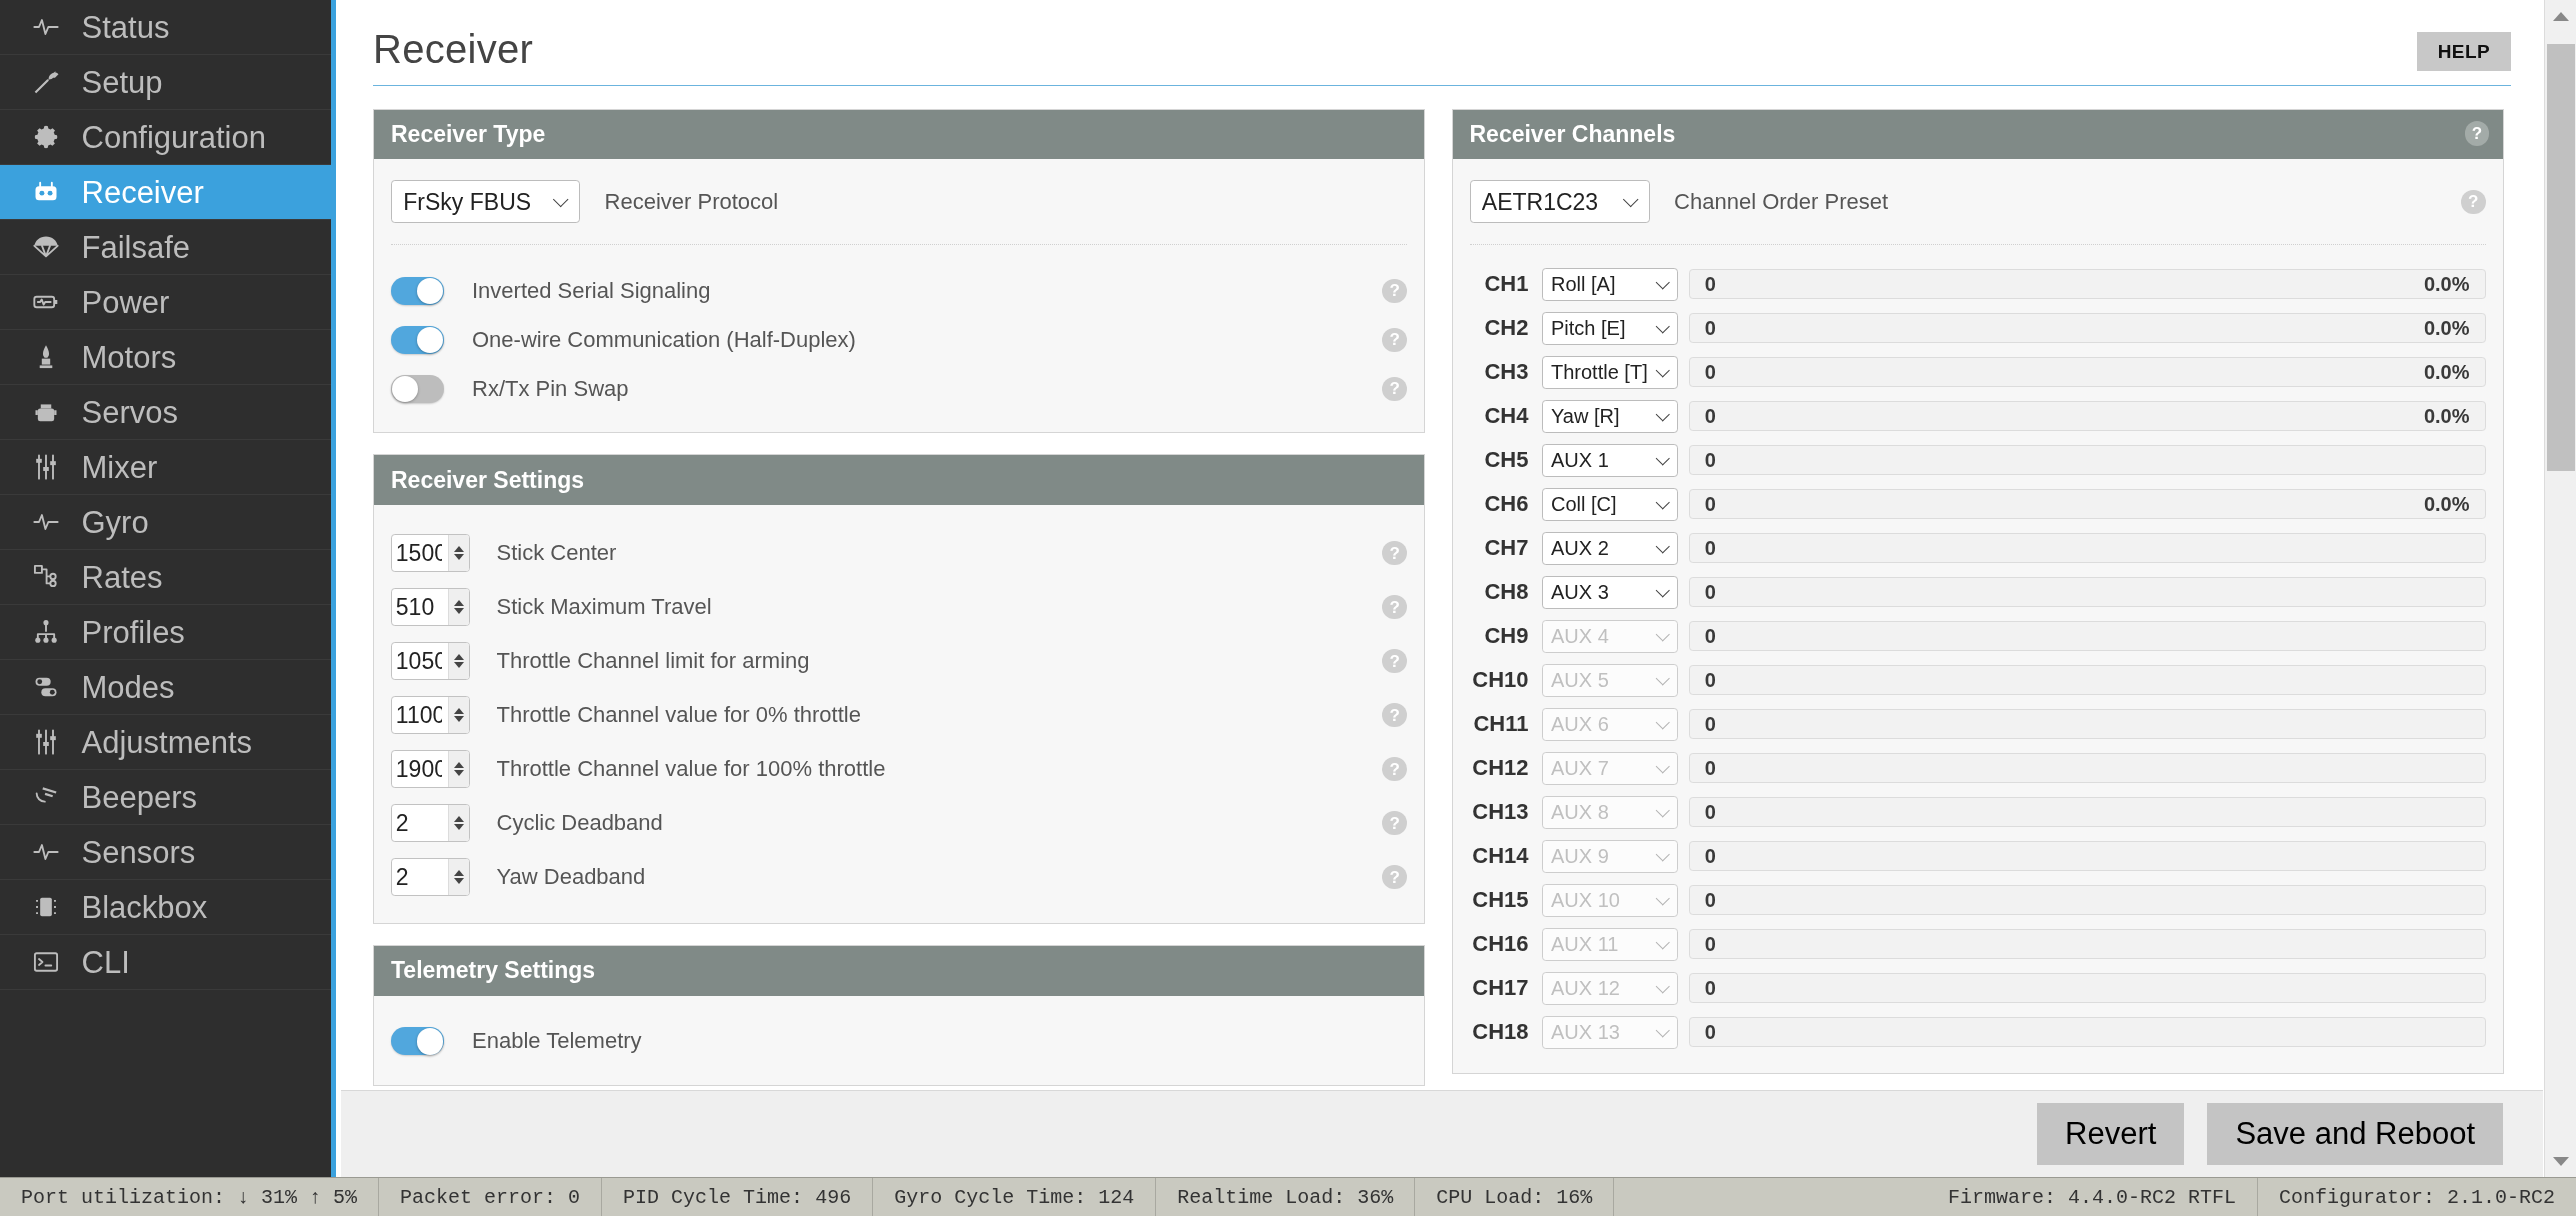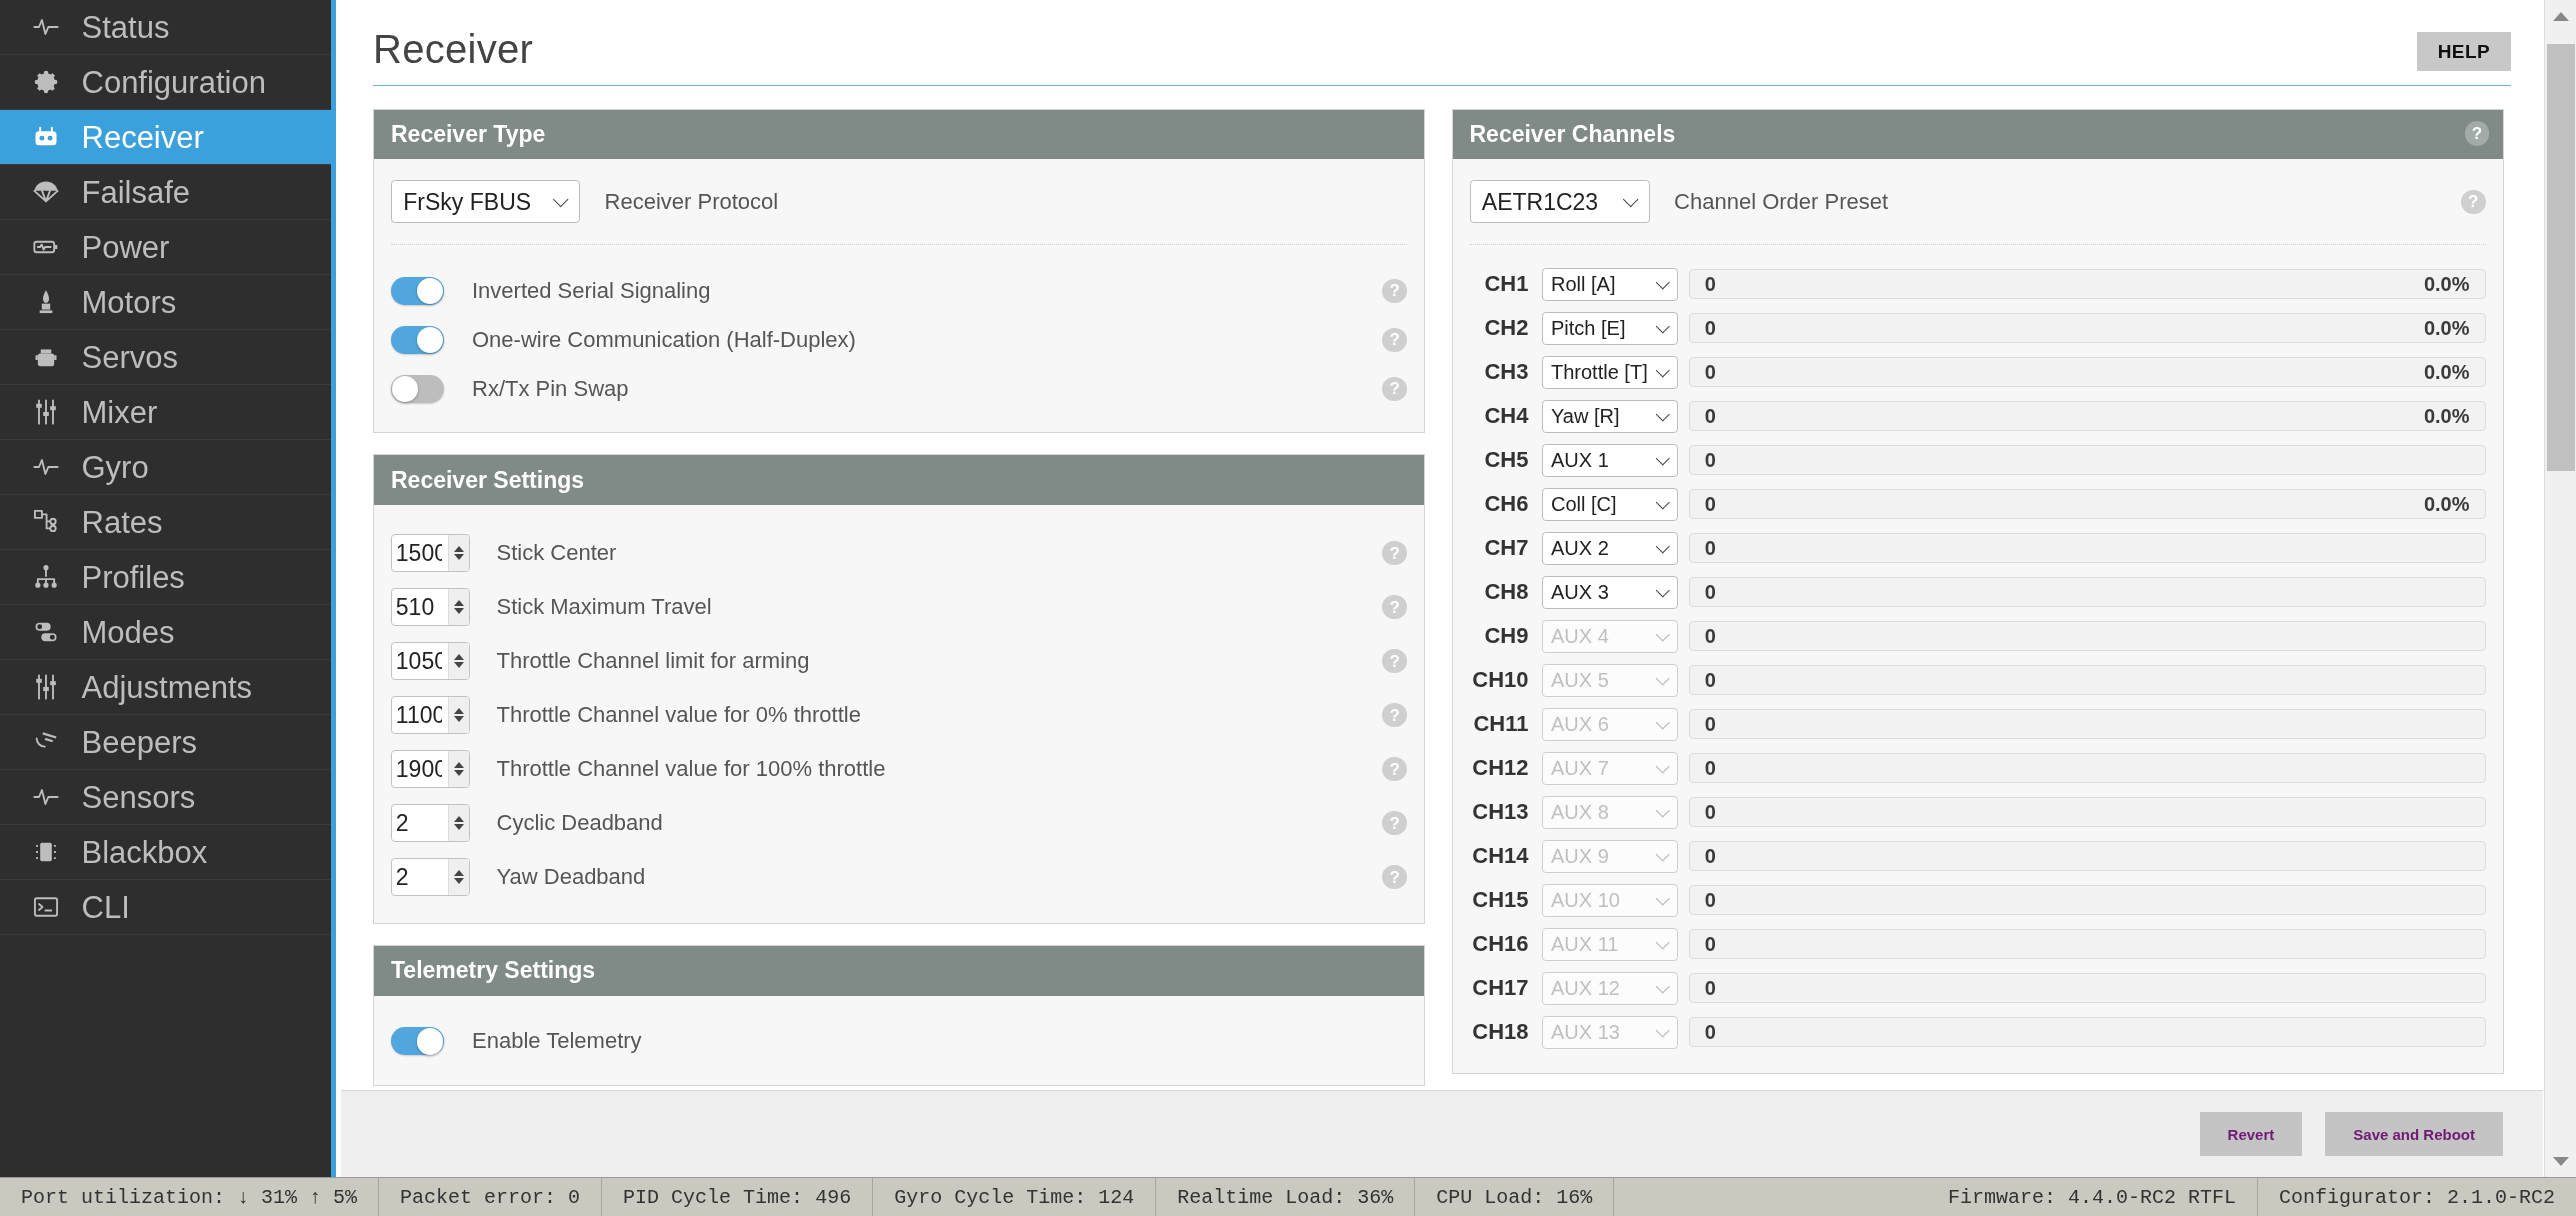--- a/index.html
+++ b/index.html
@@ -214,23 +214,23 @@
   
   #footer-bar {
     position: absolute; left: 341px; top: 1090px;
     width: 2202px; height: 87px;
     background: #efefef;
     border-top: 0.9px solid #d8d8d8;
     display: flex; align-items: center; justify-content: flex-end;
     padding-right: 40px; gap: 23px;
   }
   .foot-btn {
-    background: #c4c4c4; border: none; color: #701a75;
+    background: #c4c4c4; border: none; color: #000000;
     font-family: "Liberation Sans", sans-serif;
-    font-size: 15px; font-weight: bold;
+    font-size: 31px; font-weight: normal;
     padding: 13.2px 28px; cursor: pointer;
   }
 
   
   #scrollbar {
     position: absolute; right: 0; top: 0;
     width: 32px; height: 1177px;
     background: #f0f0f0; border-left: 0.9px solid #dcdcdc;
   }
   #sb-up, #sb-down {
@@ -274,20 +274,28 @@
 <div id="app">
 
   <nav id="sidebar">
       <div class="nav-item">
         <span class="nav-icon">
           <svg viewBox="0 0 24 24">
             <path stroke="currentColor" fill="none" stroke-width="1.6" stroke-linecap="round" stroke-linejoin="round" d="M2 12h4l2.5-6 3 12 2.5-6H22"></path>
           </svg>
         </span>
         <span class="nav-label">Status</span>
+      </div>
+      <div class="nav-item">
+        <span class="nav-icon">
+          <svg viewBox="0 0 24 24">
+            <path fill="currentColor" d="M21.3 4.1a5.6 5.6 0 0 0-6.9 6.8L3.6 21.7l-1.3-1.3L13.1 9.6A5.6 5.6 0 0 0 20 2.7l-3 3 .3 2.4 2.4.3 3-3z"></path>
+          </svg>
+        </span>
+        <span class="nav-label">Setup</span>
       </div>
       <div class="nav-item">
         <span class="nav-icon">
           <svg viewBox="0 0 24 24">
             <path fill="currentColor" d="M12 8.2a3.8 3.8 0 1 0 0 7.6 3.8 3.8 0 0 0 0-7.6zm9.4 5.3.3-1.5-.3-1.5-2-.4a7.6 7.6 0 0 0-.8-1.9l1.1-1.7-2.1-2.1-1.7 1.1c-.6-.4-1.2-.6-1.9-.8l-.4-2L12 2.4l-1.5.3-.4 2c-.7.2-1.3.4-1.9.8L6.5 4.4 4.4 6.5l1.1 1.7c-.4.6-.6 1.2-.8 1.9l-2 .4-.3 1.5.3 1.5 2 .4c.2.7.4 1.3.8 1.9l-1.1 1.7 2.1 2.1 1.7-1.1c.6.4 1.2.6 1.9.8l.4 2 1.5.3 1.5-.3.4-2c.7-.2 1.3-.4 1.9-.8l1.7 1.1 2.1-2.1-1.1-1.7c.4-.6.6-1.2.8-1.9l2-.4z"></path>
           </svg>
         </span>
         <span class="nav-label">Configuration</span>
       </div>
       <div class="nav-item active">

